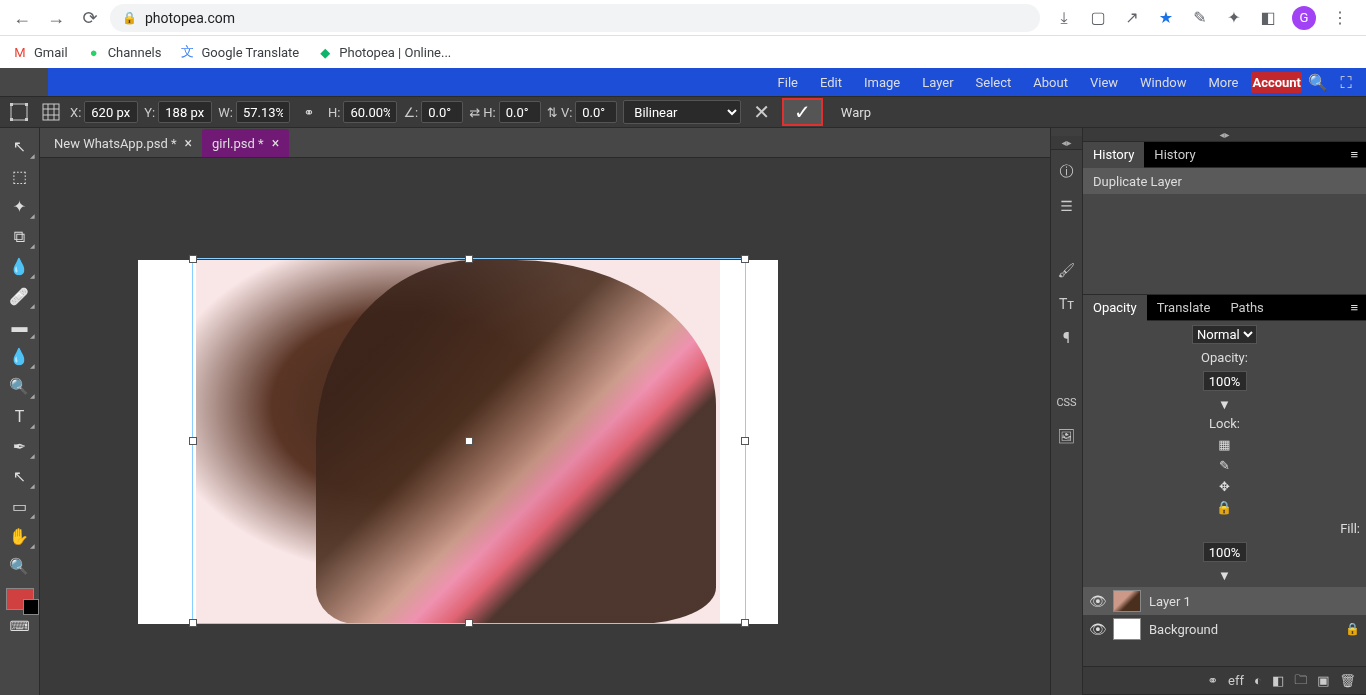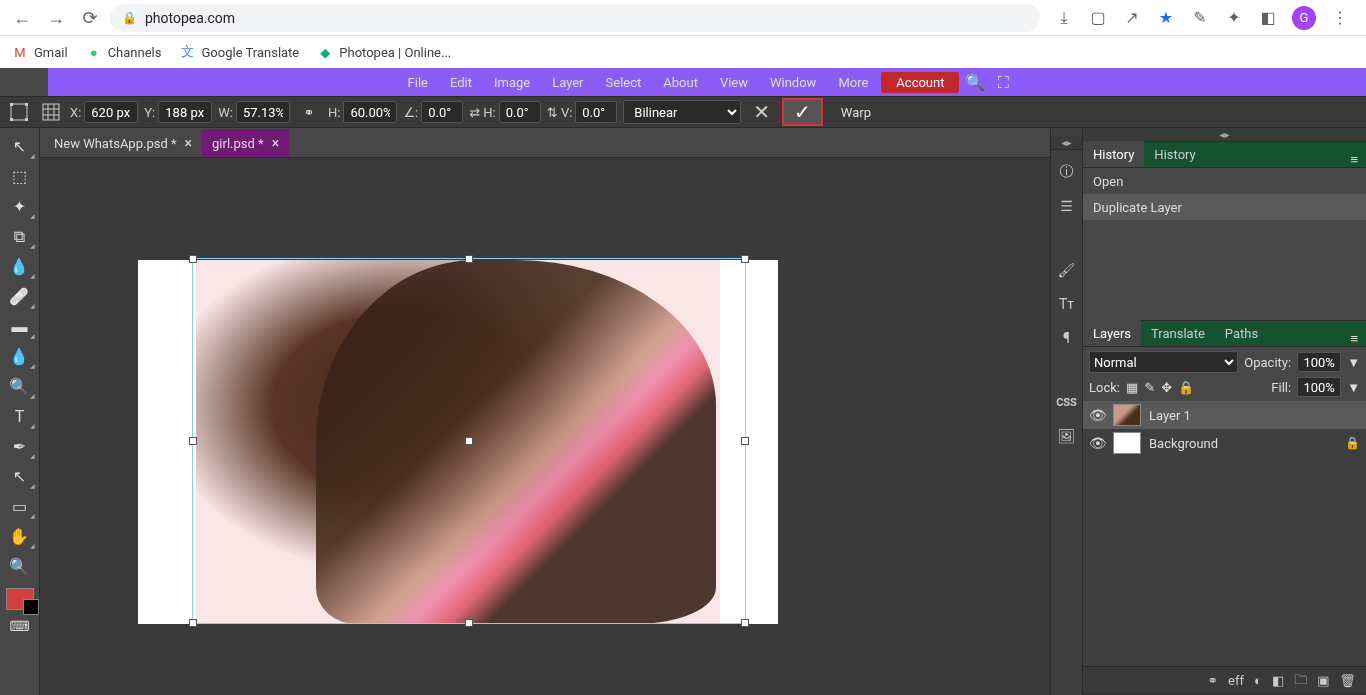--- a/index.html
+++ b/index.html
@@ -21,24 +21,24 @@
 .bm-icon { width: 16px; height: 16px; display: inline-flex; align-items: center; justify-content: center; font-size: 13px; }
 .gmail-icon { color: #ea4335; }
 .whatsapp-icon { color: #25d366; }
 .gt-icon { color: #4285f4; }
 .pp-icon { color: #0fb36b; }
 
 
 .app { background: #474747; height: calc(695px - 68px); display: flex; flex-direction: column; color: #ddd; font-size: 13px; }
 
 
-.menu-bar { height: 28px; background: #8b5cf6; display: flex; align-items: center; padding: 0 8px; justify-content: center; margin-left: 48px; }
+.menu-bar { height: 28px; background: #1d4ed8; display: flex; align-items: center; padding: 0 8px; justify-content: flex-end; margin-left: 48px; }
 .menu-left, .menu-right { display: flex; align-items: center; gap: 4px; }
 .menu-item { padding: 4px 9px; cursor: pointer; border-radius: 2px; }
-.account-btn { background: #c1272d; color: #fff; padding: 3px 15px; border-radius: 2px; }
+.account-btn { background: #c1272d; color: #fff; padding: 3px 1px; border-radius: 2px; font-weight: bold; }
 .menu-icon { width: 24px; height: 24px; display: flex; align-items: center; justify-content: center; cursor: pointer; font-size: 16px;}
 
 
 .options-bar { height: 32px; background: #3a3a3a; display: flex; align-items: center; padding: 0 6px; gap: 6px; border-top: 1px solid #2a2a2a; border-bottom: 1px solid #2a2a2a; }
 .opt-icon { width: 26px; height: 26px; display: flex; align-items: center; justify-content: center; cursor: pointer; }
 .opt-field { display: flex; align-items: center; gap: 3px; }
 .opt-label { color: #ccc; font-size: 13px; }
 .opt-input { background: #2a2a2a; border: 1px solid #555; color: #fff; font-size: 13px; height: 22px; padding: 0 6px; width: 54px; border-radius: 2px; }
 .opt-sel { background: #2a2a2a; border: 1px solid #555; color: #fff; font-size: 13px; height: 24px; padding: 0 6px; width: 118px; border-radius: 2px; }
 .cancel-btn { font-size: 20px; color: #ccc; padding: 0 6px; cursor: pointer; }
@@ -71,30 +71,30 @@
 .h-ml { top: 50%; left: -4px; margin-top:-4px;} .h-mr { top: 50%; right: -4px; margin-top:-4px;}
 .h-bl { bottom: -4px; left: -4px; } .h-bm { bottom: -4px; left: 50%; margin-left:-4px;} .h-br { bottom: -4px; right: -4px; }
 .h-c { top:50%; left:50%; margin:-4px 0 0 -4px;}
 
 
 .right-panels { width: 316px; background: #474747; display: flex; border-left: 1px solid #2a2a2a;}
 .panel-strip { width: 32px; background: #3f3f3f; display: flex; flex-direction: column; align-items: center; gap: 10px; padding-top: 8px; border-right: 1px solid #2a2a2a;}
 .strip-icon { width: 24px; height: 24px; display: flex; align-items: center; justify-content: center; font-size: 14px; cursor: pointer; color:#ccc;}
 .panel-body { flex: 1; display: flex; flex-direction: column; }
 .panel-group { border-bottom: 1px solid #2a2a2a; }
-.panel-tabs { height: 26px; display: flex; align-items: flex-end; background: #14532d; border-bottom: 1px solid #2a2a2a;}
+.panel-tabs { height: 26px; display: flex; align-items: center; background: #000000; border-bottom: 1px solid #2a2a2a;}
 .panel-tab { padding: 0 10px; height: 26px; display: flex; align-items: center; cursor: pointer; font-size: 13px; color:#ccc;}
 .panel-tab.active { background: #474747; color:#fff;}
 .panel-menu { margin-left: auto; padding: 0 8px; cursor: pointer; }
 .history-list { background: #474747; }
 .history-item { height: 26px; display: flex; align-items: center; padding: 0 10px; cursor: pointer; font-size: 13px;}
 .history-item.sel { background: #5a5a5a; }
 .history-empty { height: 100px; }
 .layer-controls { padding: 4px 6px; display: flex; flex-direction: column; gap: 4px; background:#474747;}
-.lc-row { display: flex; align-items: center; gap: 6px; font-size: 13px;}
+.lc-row { display: flex; align-items: center; gap: 6px; font-size: 13px; flex-direction: column;}
 .blend-sel { background: #2a2a2a; border: 1px solid #555; color: #fff; font-size: 13px; height: 22px; flex: 1; }
 .opacity-val { background: #2a2a2a; border: 1px solid #555; color: #fff; width: 44px; height: 20px; font-size: 13px; text-align: center; display:inline-flex;align-items:center;justify-content:center;}
 .lock-row span { cursor: pointer; }
 .layer-list { background: #3f3f3f; flex: 1; }
 .layer-row { height: 28px; display: flex; align-items: center; gap: 8px; padding: 0 6px; cursor: pointer; font-size: 13px;}
 .layer-row.sel { background: #5a5a5a; }
 .eye { width: 16px; font-size: 14px; }
 .thumb { width: 28px; height: 22px; background: #fff; border: 1px solid #888; }
 .thumb.img { background: linear-gradient(135deg,#c98 40%,#4a2e1e 60%); }
 .lock-indicator { margin-left:auto; font-size:12px; color:#aaa;}
@@ -275,42 +275,41 @@
     <div class="right-panels">
       <div class="panel-strip">
         <div class="collapse-row" style="width:100%">◂▸</div>
         <div class="strip-icon">ⓘ</div>
         <div class="strip-icon">☰</div>
         <div style="height:20px"></div>
         <div class="strip-icon">🖌</div>
         <div class="strip-icon">Tт</div>
         <div class="strip-icon">¶</div>
         <div style="height:20px"></div>
-        <div class="strip-icon" style="font-size:11px;font-weight:bold">CSS</div>
+        <div class="strip-icon" style="font-size:11px;font-weight:normal">CSS</div>
         <div class="strip-icon">🖼</div>
       </div>
       <div class="panel-body">
         <div class="collapse-row">◂▸</div>
 
         <div class="panel-group">
           <div class="panel-tabs">
             <div class="panel-tab active">History</div>
             <div class="panel-tab">History</div>
             <div class="panel-menu">≡</div>
           </div>
           <div class="history-list">
-            <div class="history-item">Open</div>
             <div class="history-item sel">Duplicate Layer</div>
             <div class="history-empty"></div>
           </div>
         </div>
 
         <div class="panel-group spacer-panel" style="display:flex;flex-direction:column;">
           <div class="panel-tabs">
-            <div class="panel-tab active">Layers</div>
+            <div class="panel-tab active">Opacity</div>
             <div class="panel-tab">Translate</div>
             <div class="panel-tab">Paths</div>
             <div class="panel-menu">≡</div>
           </div>
           <div class="layer-controls">
             <div class="lc-row">
               <select class="blend-sel"><option>Normal</option></select>
               <span>Opacity:</span>
               <span class="opacity-val">100%</span>
               <span>▼</span>

